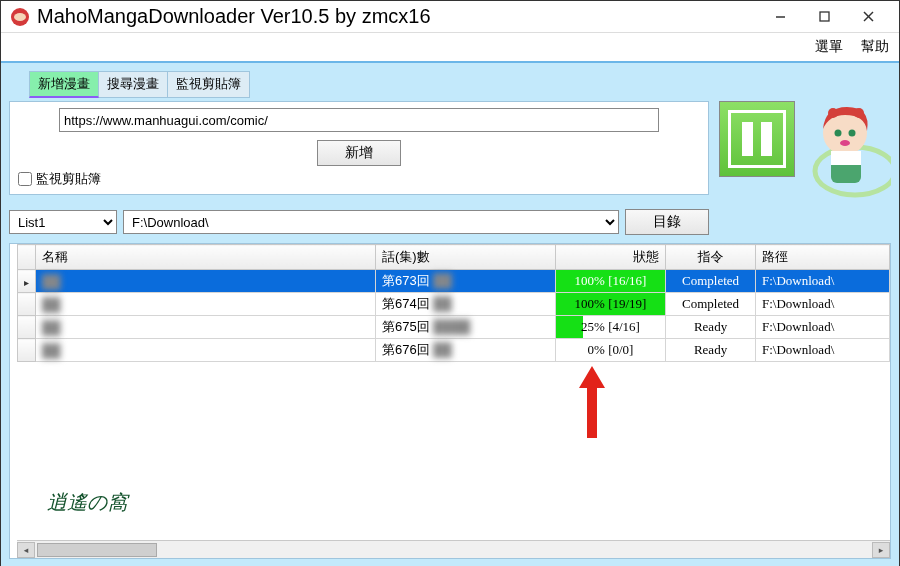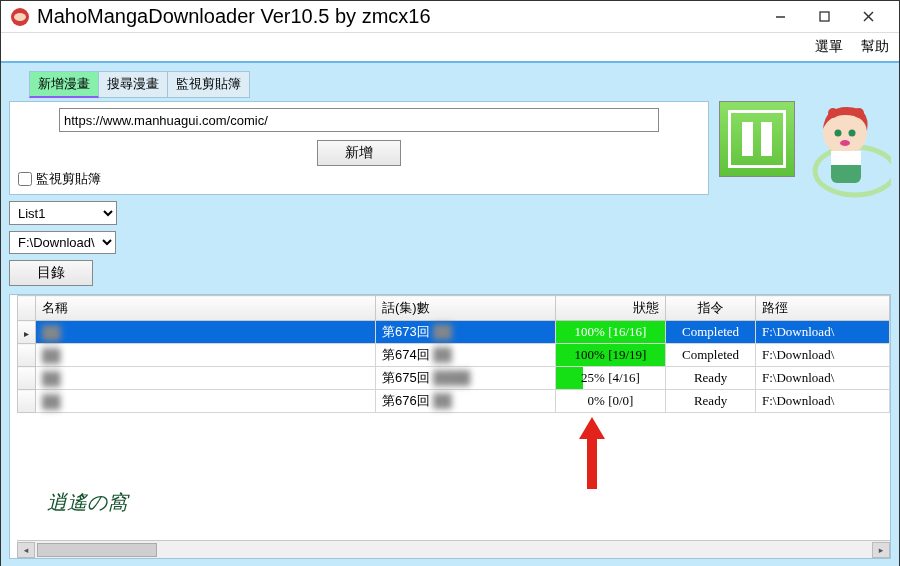--- a/index.html
+++ b/index.html
@@ -30,21 +30,21 @@
 .panel { background:#fff; border:1px solid #9fc5dd; padding: 6px 8px; }
 .row { display:flex; align-items:center; gap: 8px; flex-direction: column; }
 
 input[type=text], select { border:1px solid #888; background:#fff; font-size:13px; padding: 2px 4px; height: 24px; font-family: inherit; }
 .url-input { width: 600px; }
 .btn { height: 26px; padding: 0 16px; background: linear-gradient(#f8f8f8,#e6e6e6); border:1px solid #888; font-size:14px; cursor:pointer; font-family: inherit; }
 .btn-wide { width: 84px; }
 .checkbox-row { display:flex; align-items:center; gap:4px; margin-top:4px; font-size:13px; }
 .checkbox-row input { width:14px; height:14px; }
 
-.row2 { display:flex; gap:6px; margin-top: 6px; align-items:flex-start;flex-direction:column; }
+.row2 { display:flex; gap:6px; margin-top: 14px; align-items:center; }
 .list-select { width: 108px; }
 .path-select { flex: 1; }
 
 .big-pause { width: 76px; height: 76px; border:1px solid #888; background: linear-gradient(#8de066,#5fc23a); display:flex; align-items:center; justify-content:center; cursor:pointer; }
 .big-pause .inner { width:58px; height:58px; border:3px solid #fff; display:flex; align-items:center; justify-content:center; gap:8px; }
 .big-pause .bar { width:11px; height:34px; background:#fff; }
 
 .mascot { width:86px; height:100px; position:relative; }
 .mascot svg { width:100%; height:100%; }
 

